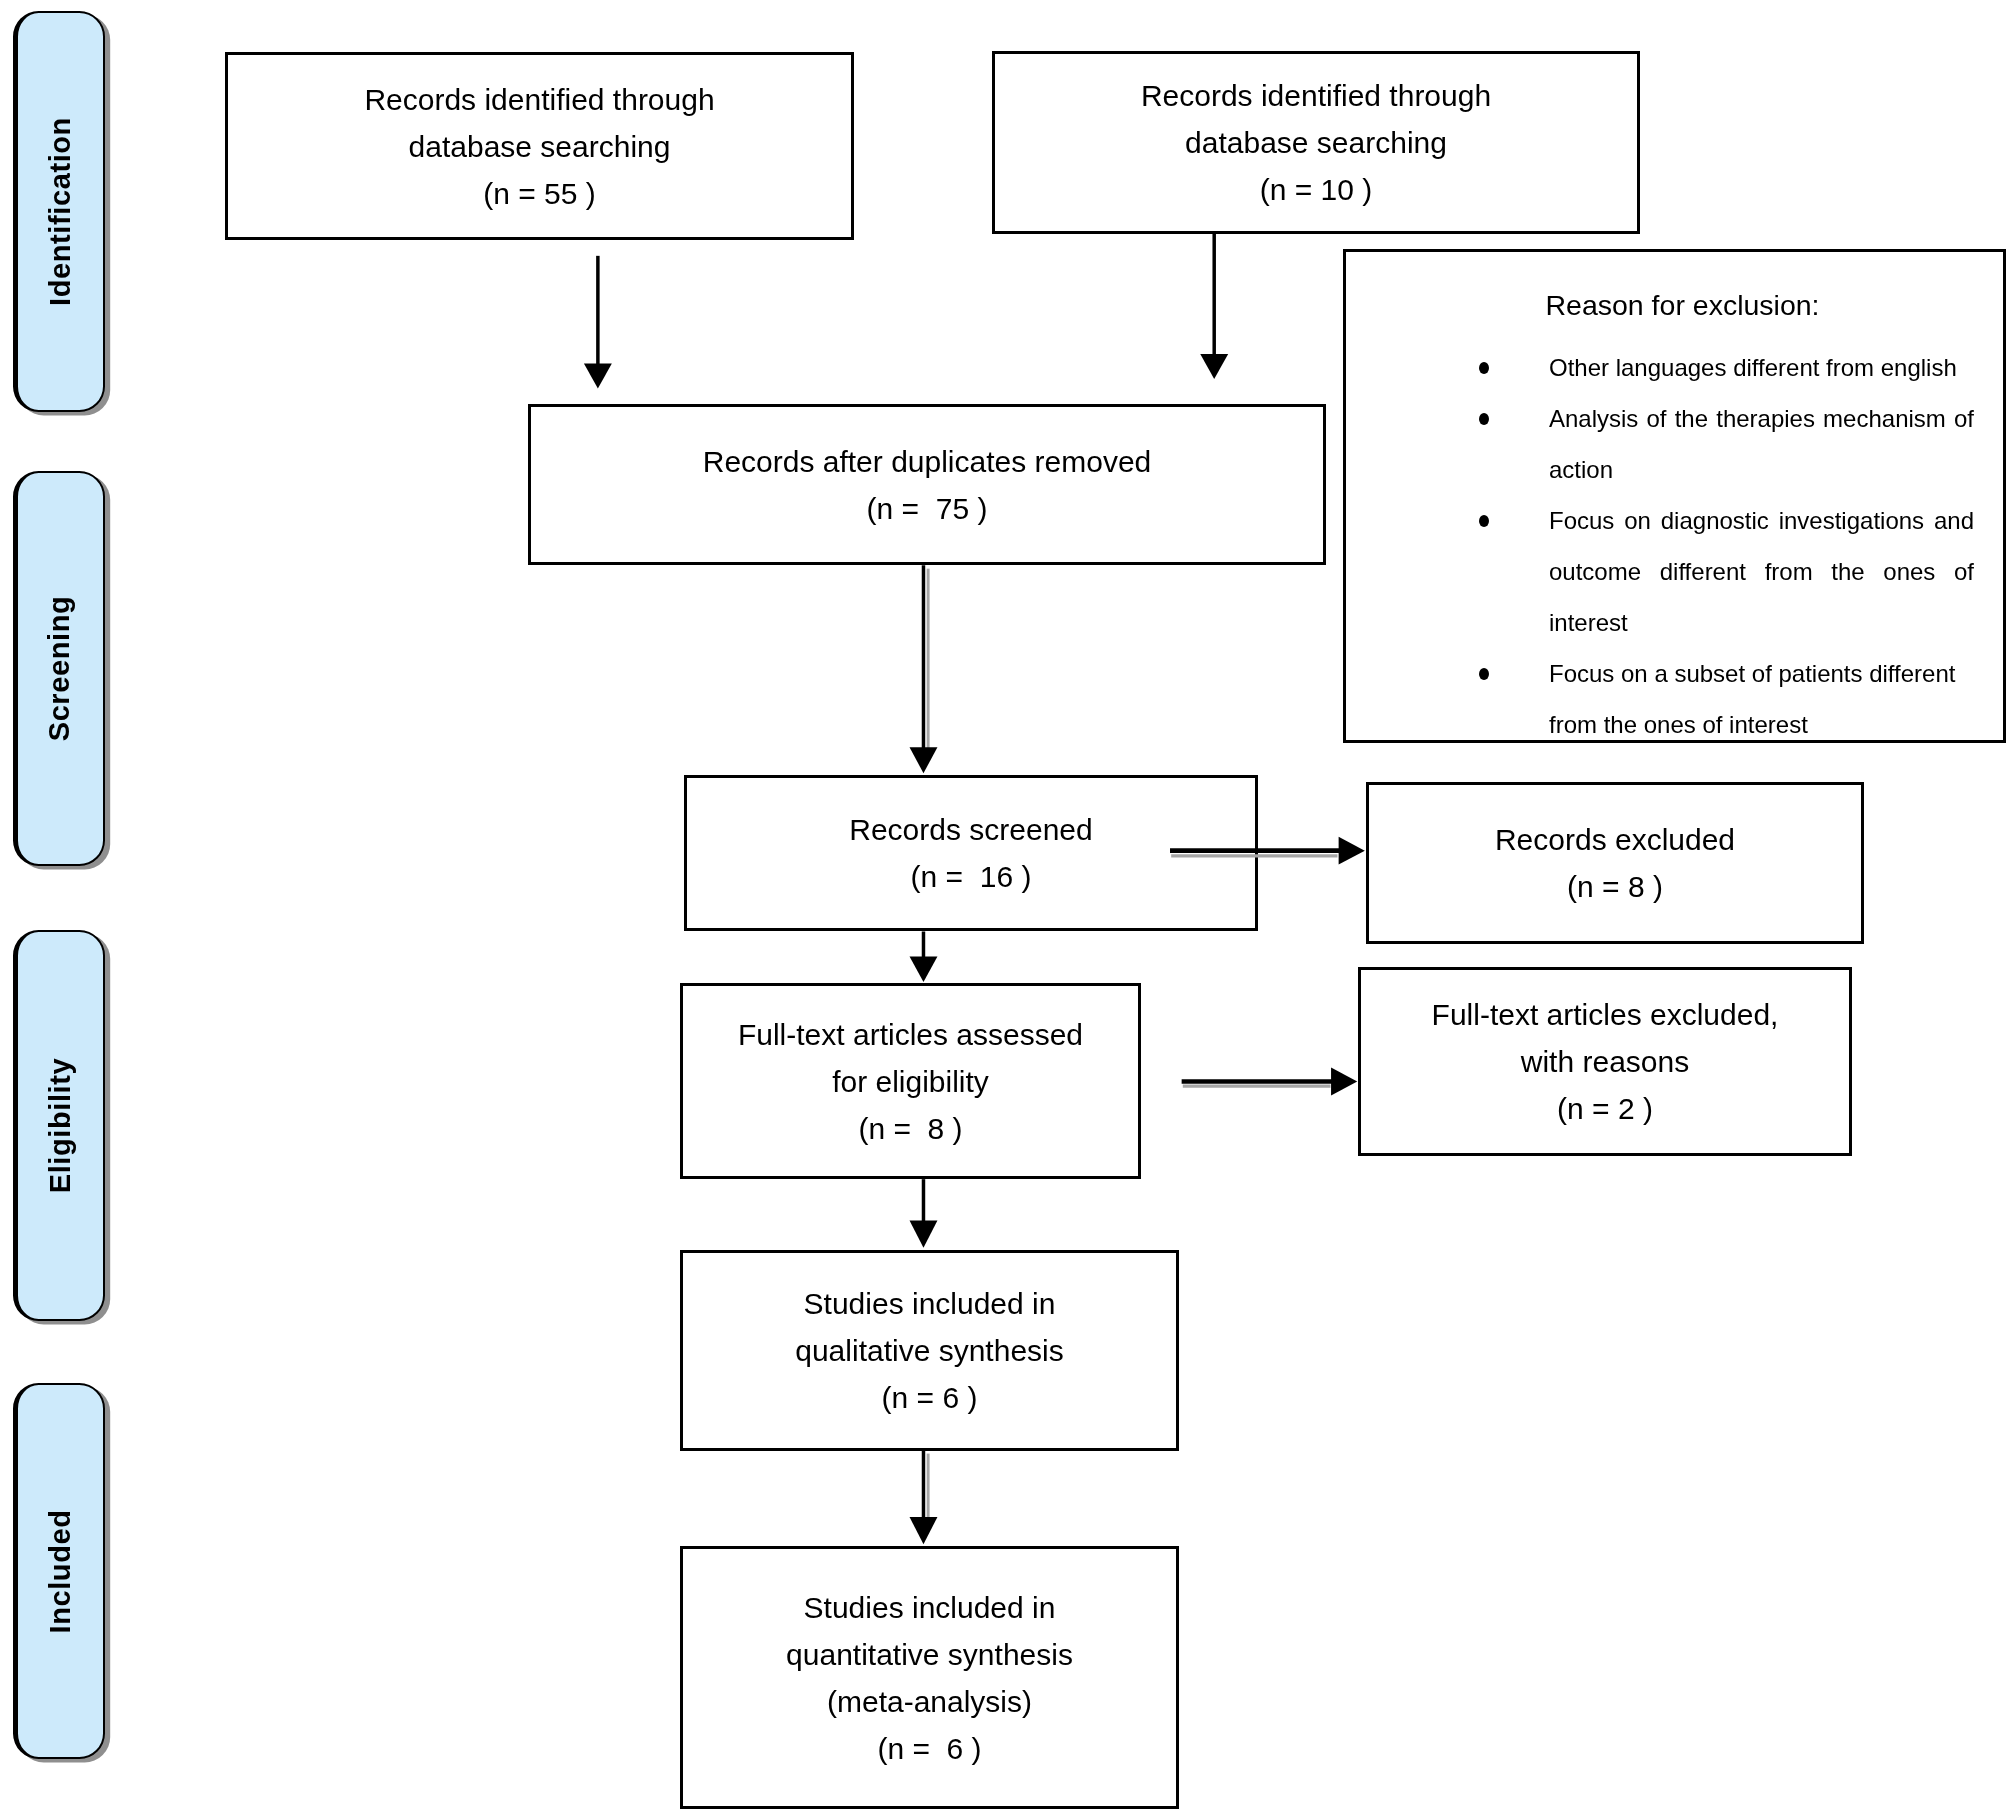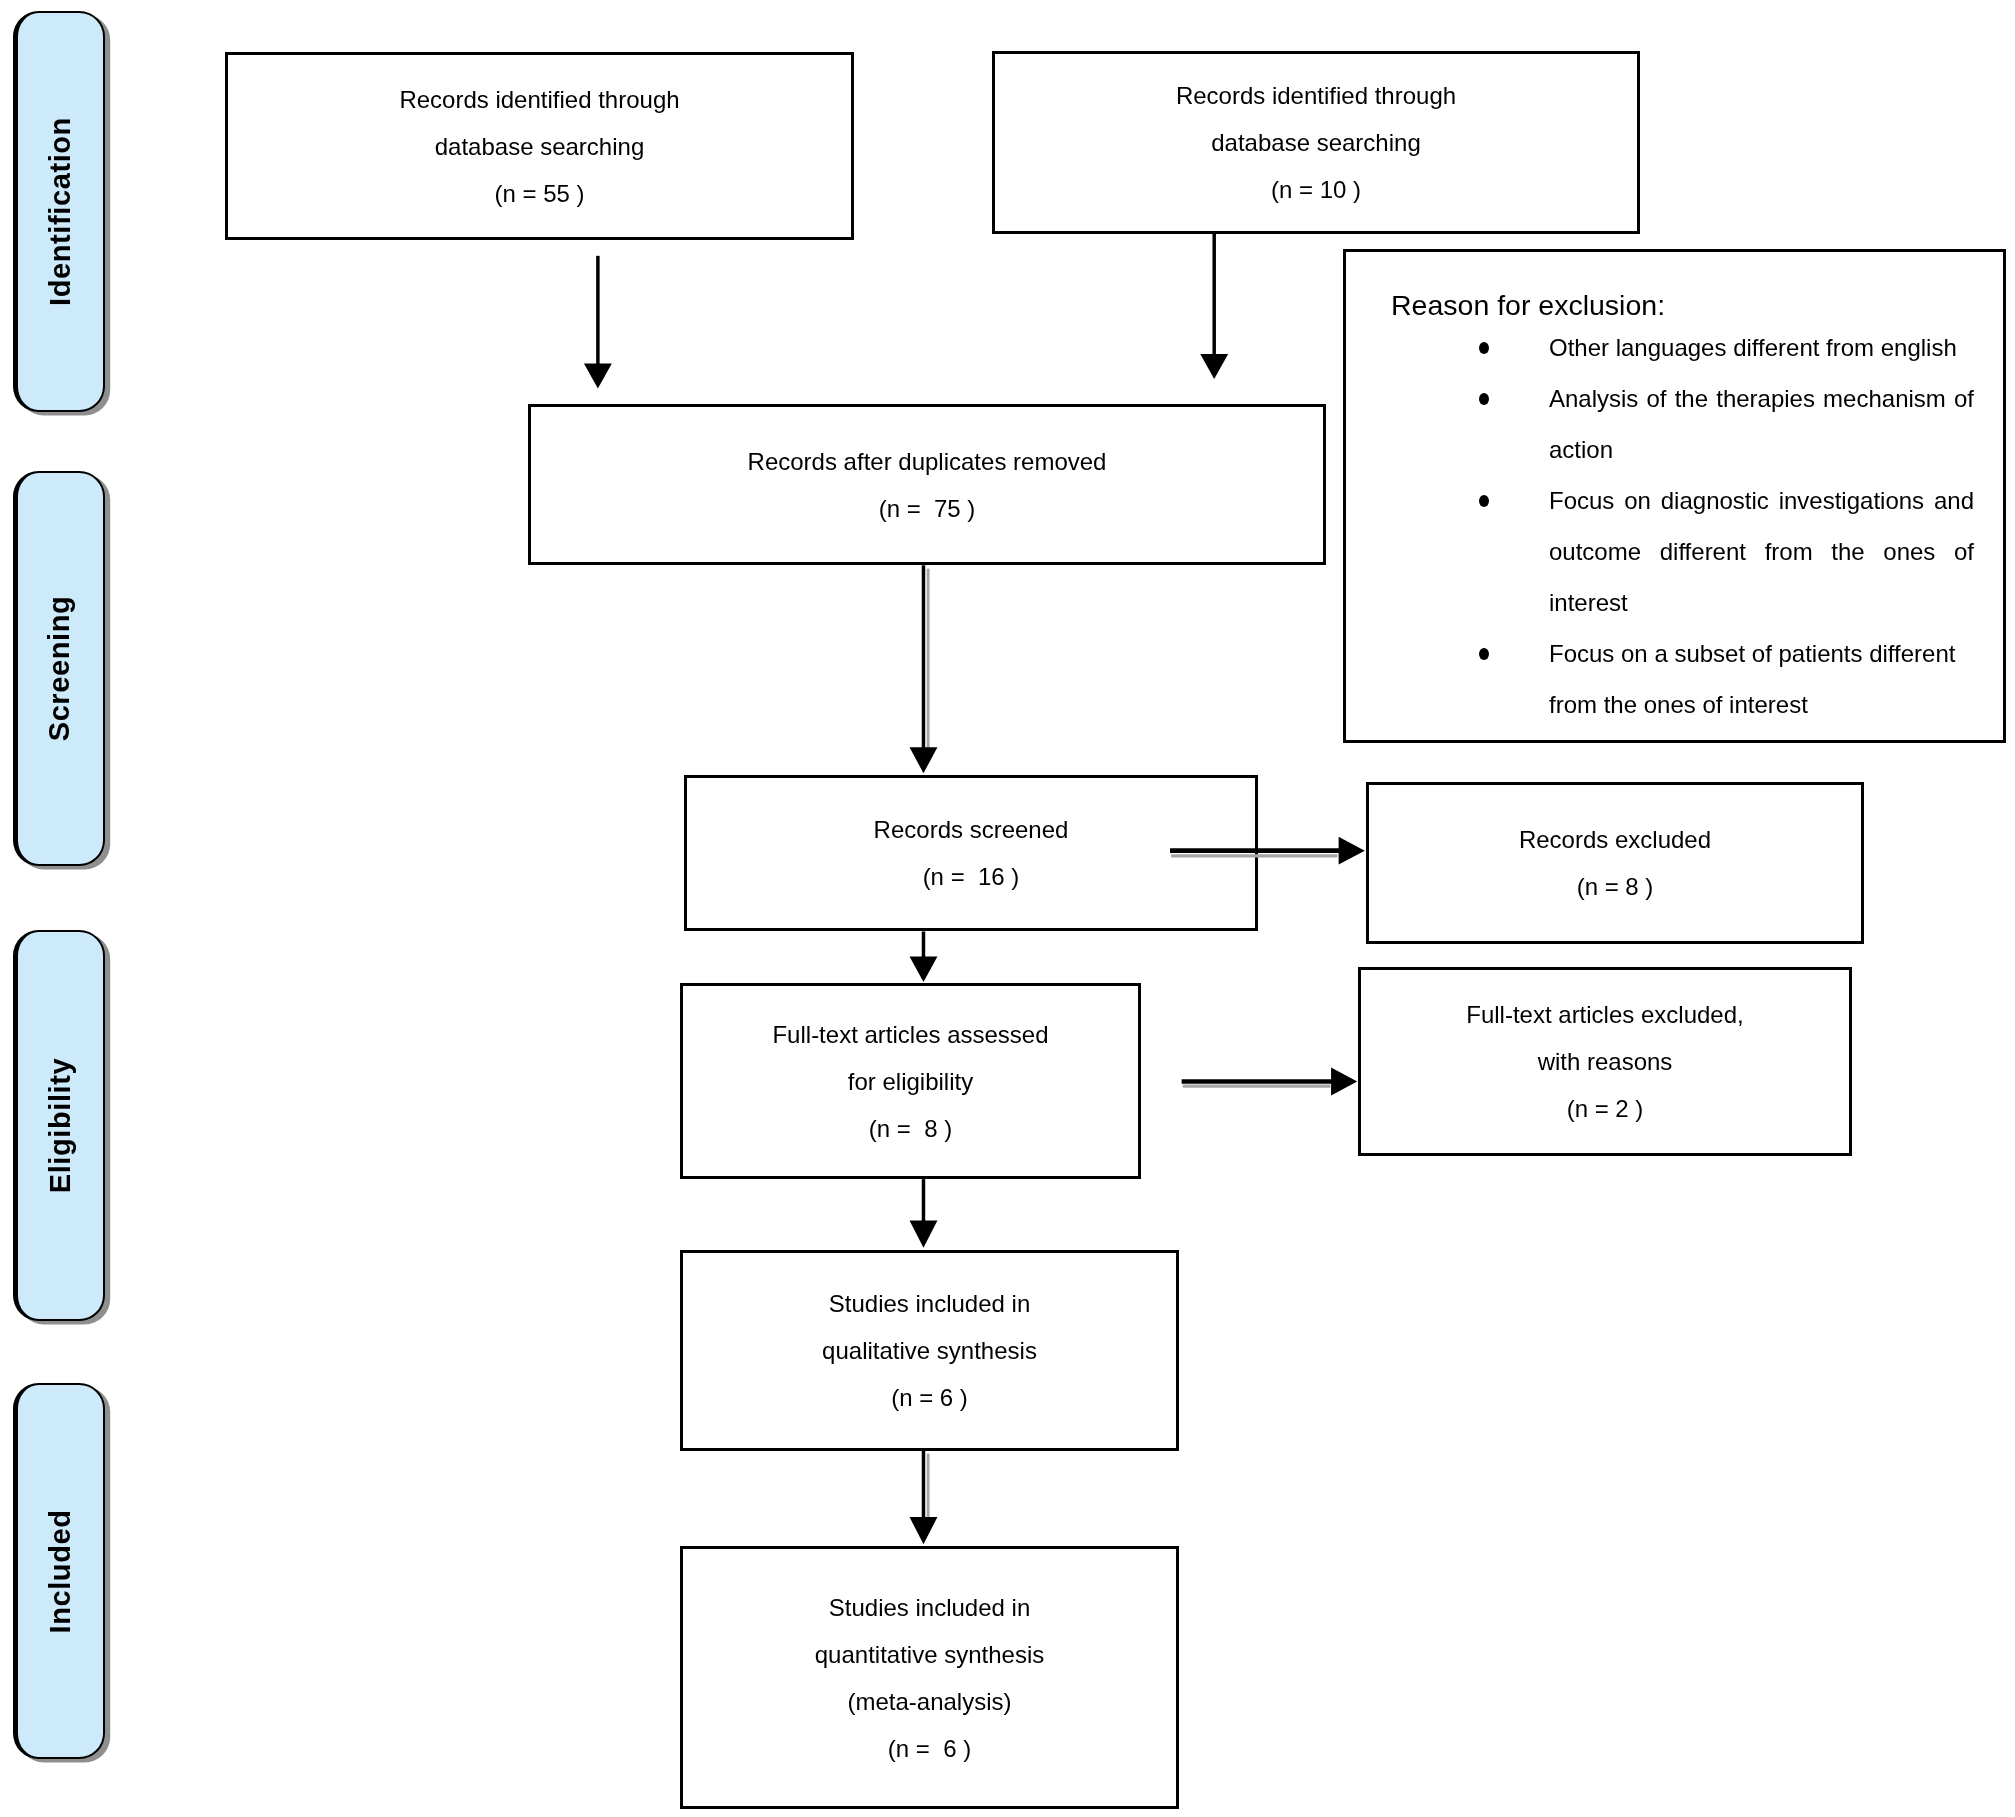--- a/index.html
+++ b/index.html
@@ -37,33 +37,35 @@
   .fbox{
     position:absolute;
     background:#ffffff;
     border:3.5px solid var(--ink);
     display:flex;align-items:center;justify-content:center;
     box-sizing:border-box;
   }
   .fbox-text{
     white-space:pre-wrap;
     text-align:center;
-    font-size:24px;
+    font-size:30px;
     line-height:47px;
   }
   
   .note{
     position:absolute;
     background:#ffffff;
     border:3.5px solid var(--ink);
     box-sizing:border-box;
     padding:37px 29px 0 45px;
   }
   .note-title{
     font-size:28.5px;
+    margin-bottom:20px;
+    text-align:center;
   }
   .note-list{padding-left:88px;}
   .note-item{
     display:flex;
     align-items:flex-start;
   }
   .dot{
     flex:0 0 10px;
     width:10px;height:12.2px;
     border-radius:50%;

